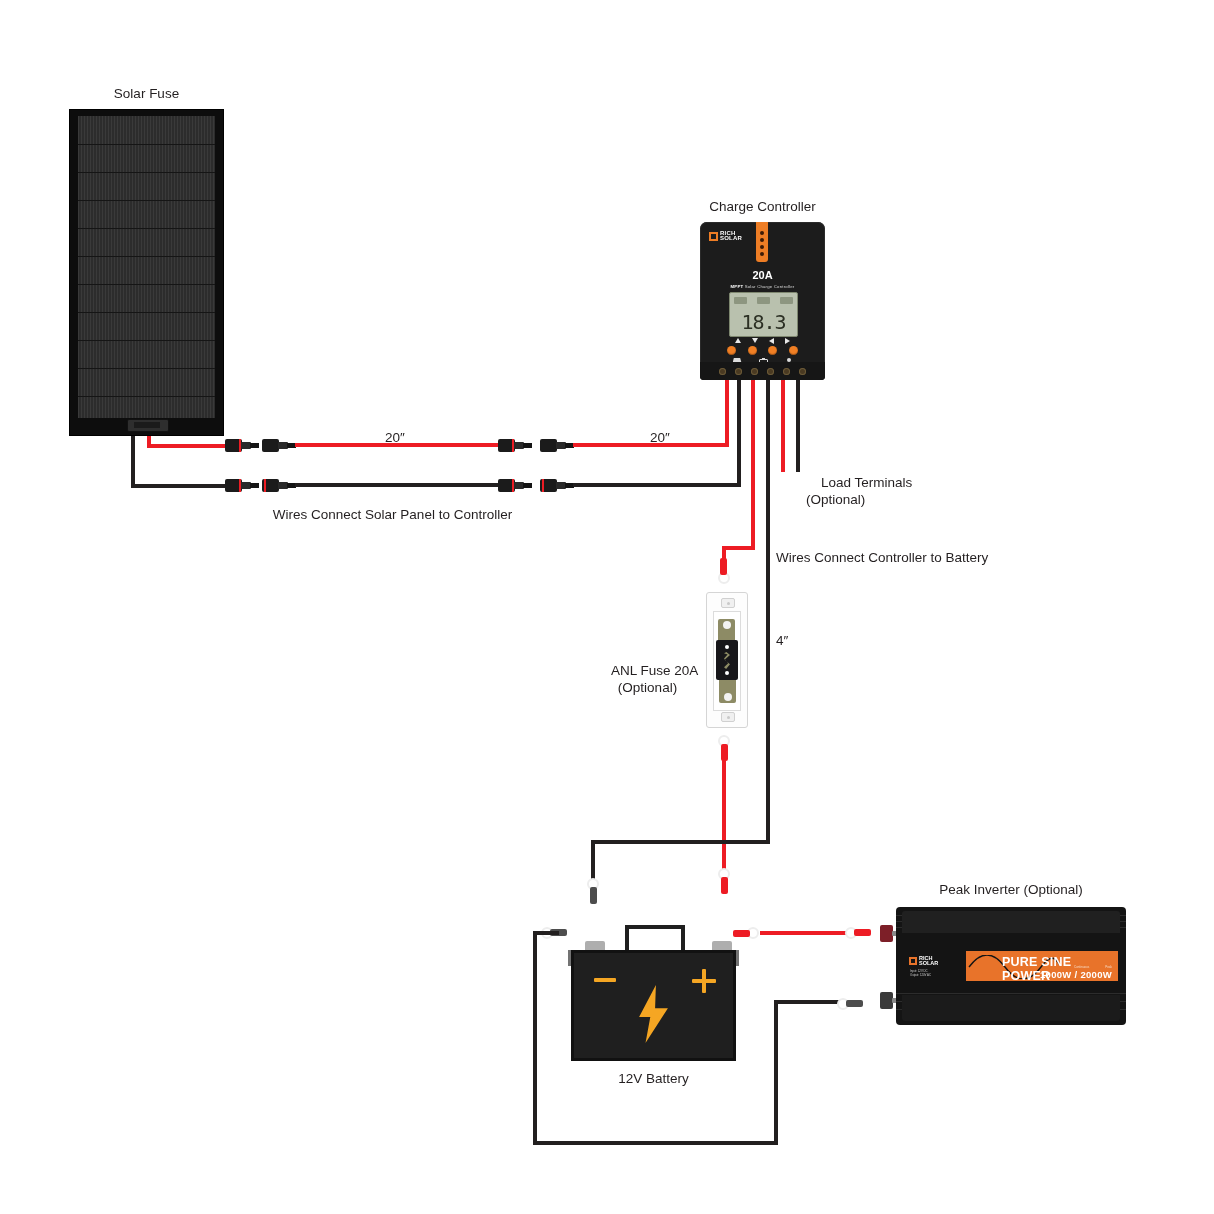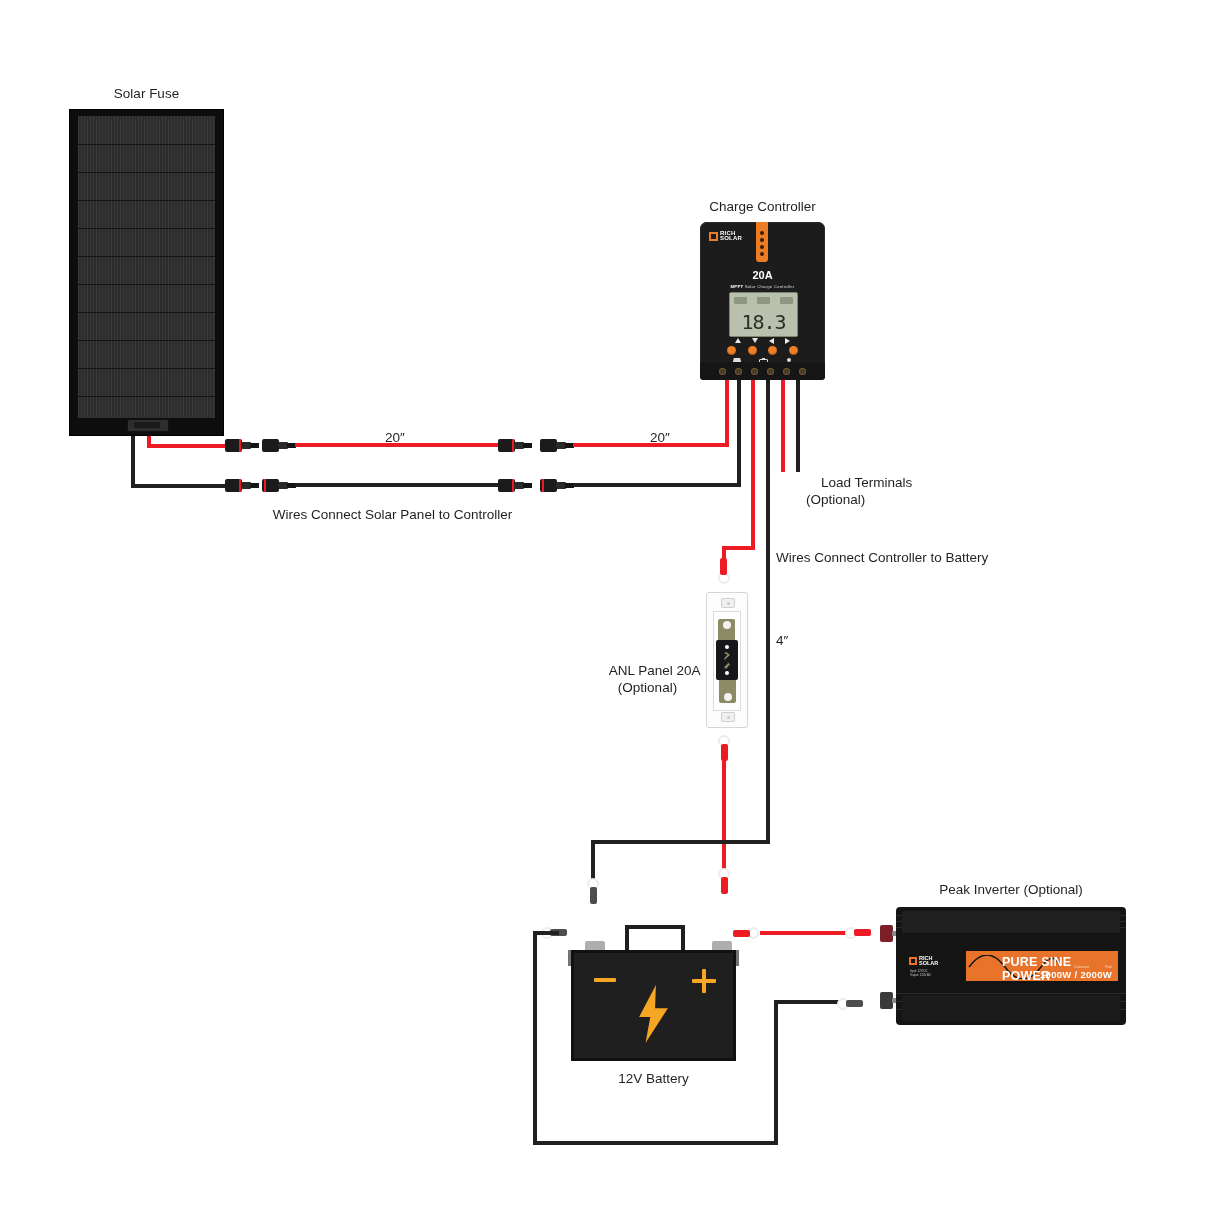--- a/index.html
+++ b/index.html
@@ -784,21 +784,21 @@
         <div class="hole"></div>
       </div>
     <div class="core">
       <div class="dot t"></div>
       <div class="squiggle"></div>
       <div class="dot b"></div>
     </div>
   </div>
 
   <div class="lbl center" style="left:590px; top:645px; width:115px;">
-    <span>ANL Panel 20A
+    <span>ANL Fuse 20A
 (Optional)</span>
   </div>
 
   <div class="lbl" style="left:776px; top:632px;">4″</div>
 
   <div class="ring red" style="left:718px; top:735px;">
     <div class="eye"></div>
       <div class="barrel"></div>
   </div>
   <div class="wire red" style="left:722px; top:756px; width:4px; height:120px;"></div>

